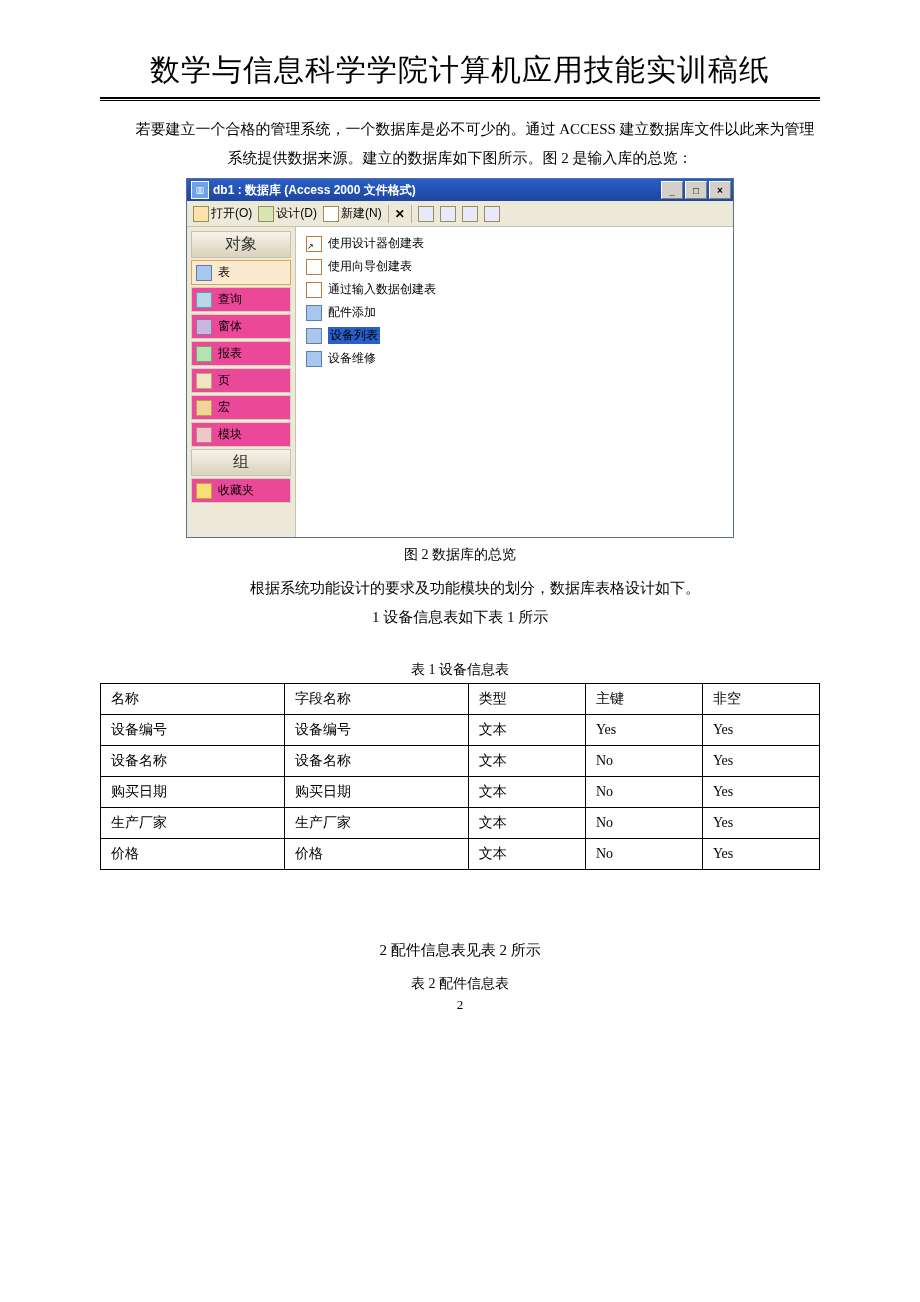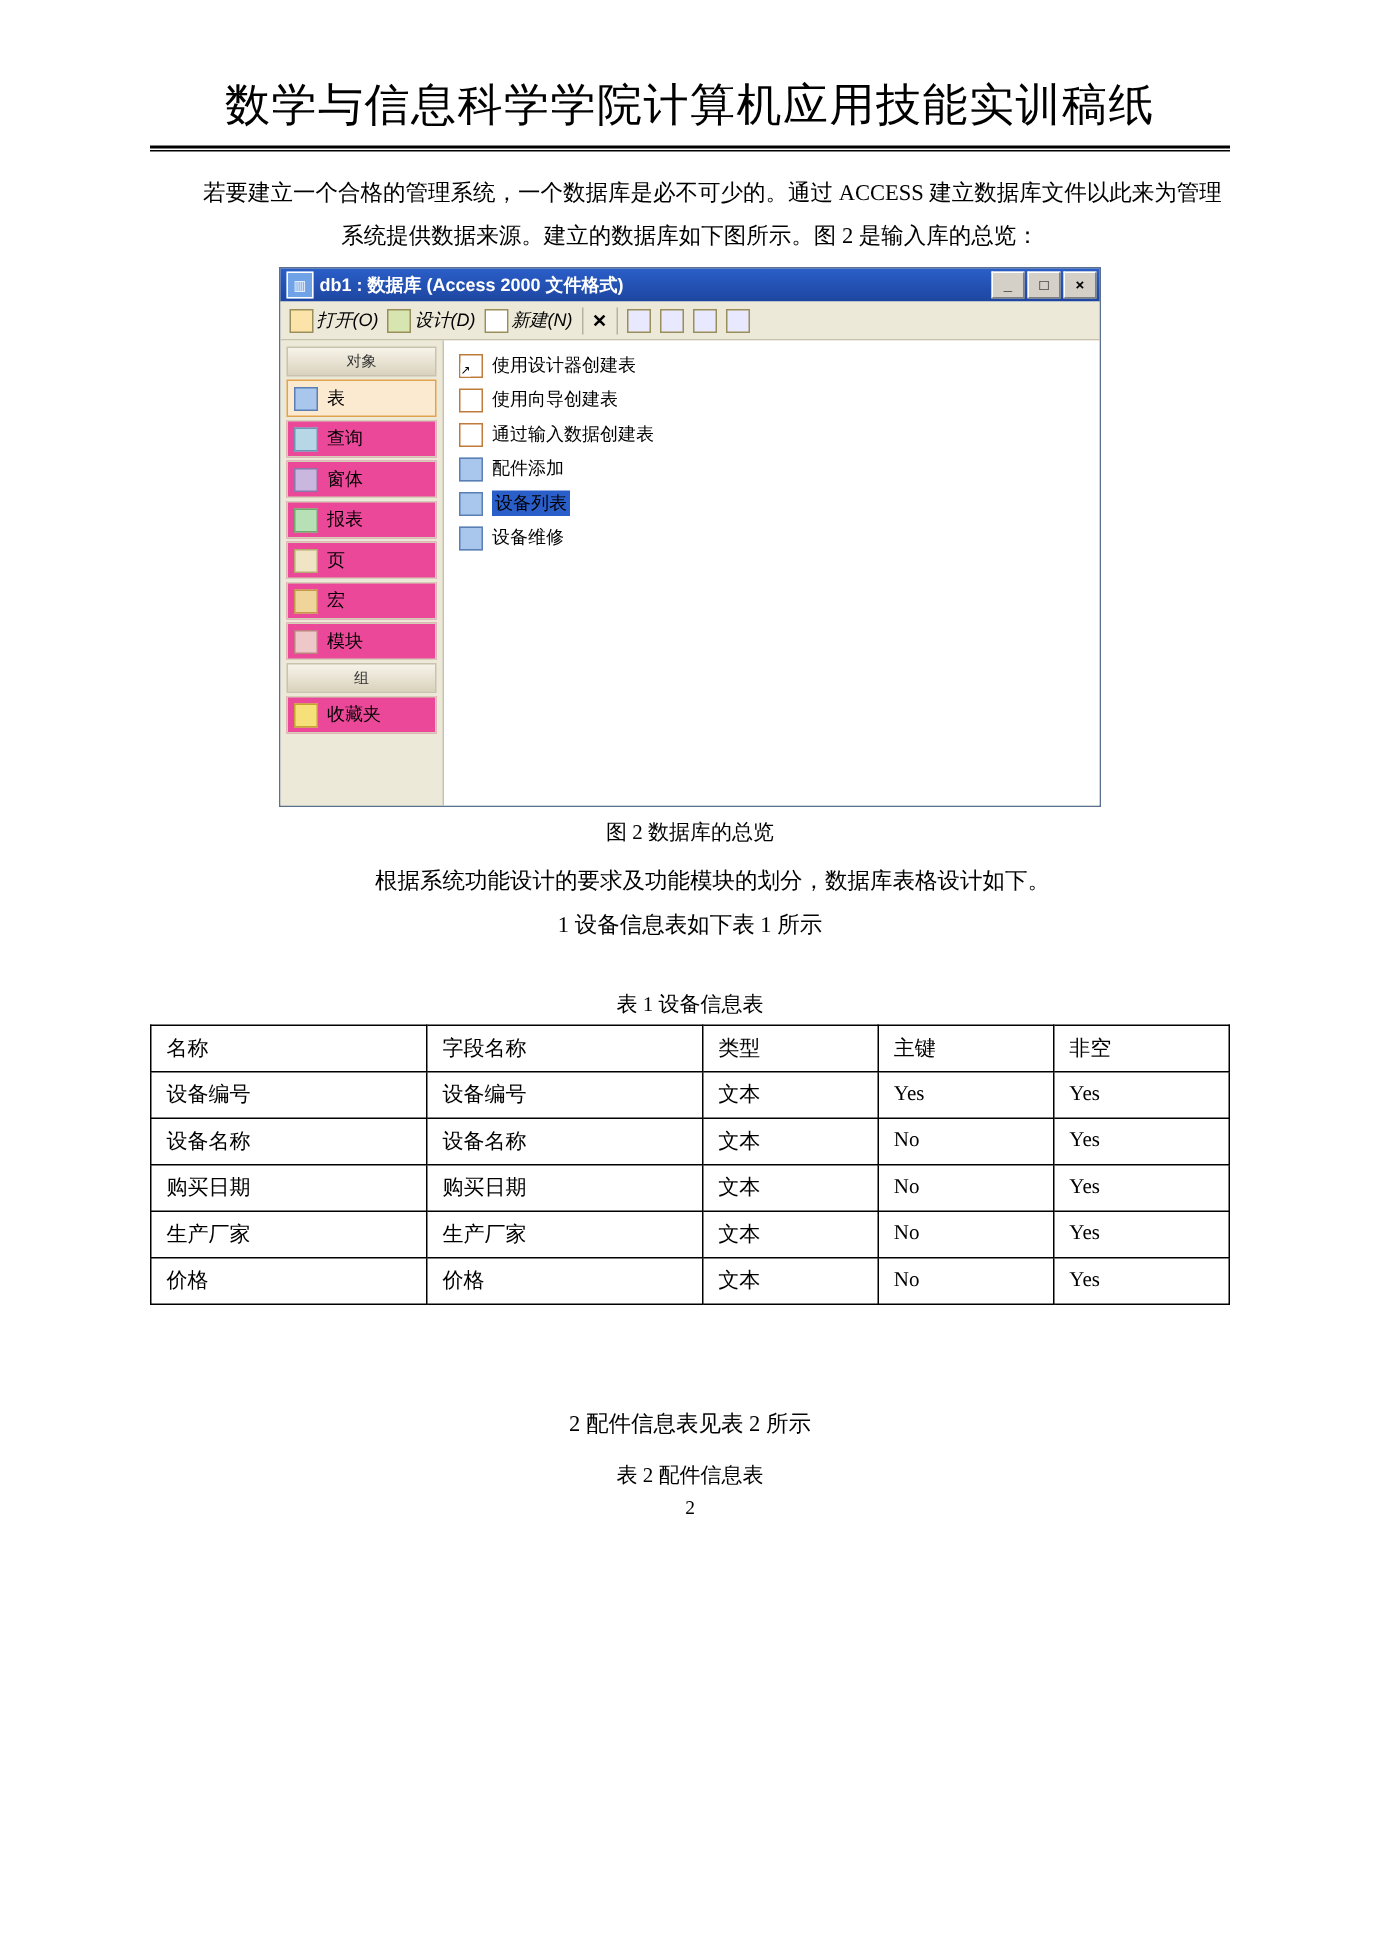--- a/index.html
+++ b/index.html
@@ -102,42 +102,42 @@
     padding: 3px 4px;
     background: #ece9d8;
     border-bottom: 1px solid #c9c2ae;
   }
   .tbtn {
     display: inline-flex;
     align-items: center;
     padding: 1px 2px;
     gap: 2px;
   }
-  .tbtn.text { color: #000; font-size: 12px; font-style: italic; }
+  .tbtn.text { color: #000; font-size: 12px; }
   .tbtn .sm-icon {
     width: 14px; height: 14px;
     display: inline-block;
     border: 1px solid #9a8f5a;
     background: #fff6c6;
   }
   .sep { width:1px; height:18px; background:#b8b1a1; margin:0 2px; }
 
   .db-body {
     display: flex;
     height: 310px;
   }
   .obj-panel {
     width: 108px;
     background: #ece9d8;
     border-right: 1px solid #c9c2ae;
     padding: 4px 0;
   }
   .grp-hdr {
     text-align: center;
-    font-size: 10px;
+    font-size: 16px;
     background: linear-gradient(to bottom,#f7f3e9,#d9d2bc);
     border: 1px solid #c9c2ae;
     margin: 0 4px 2px 4px;
     padding: 2px 0;
     color: #333;
   }
   .obj-item {
     display: flex; align-items: center;
     margin: 0 4px 2px 4px;
     padding: 3px 4px;

